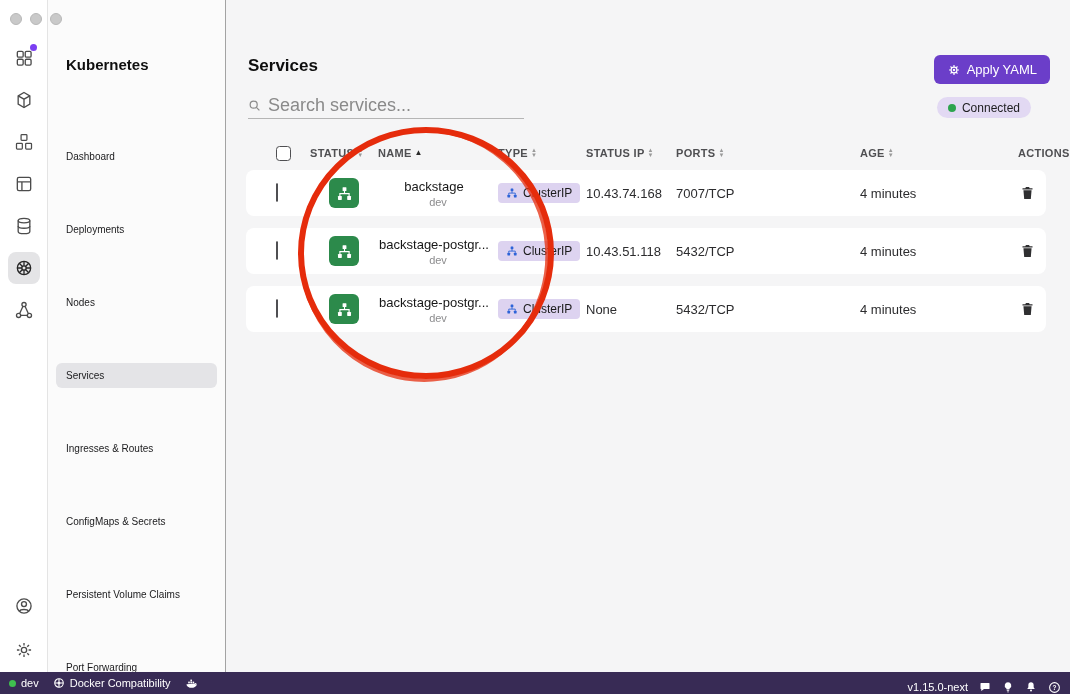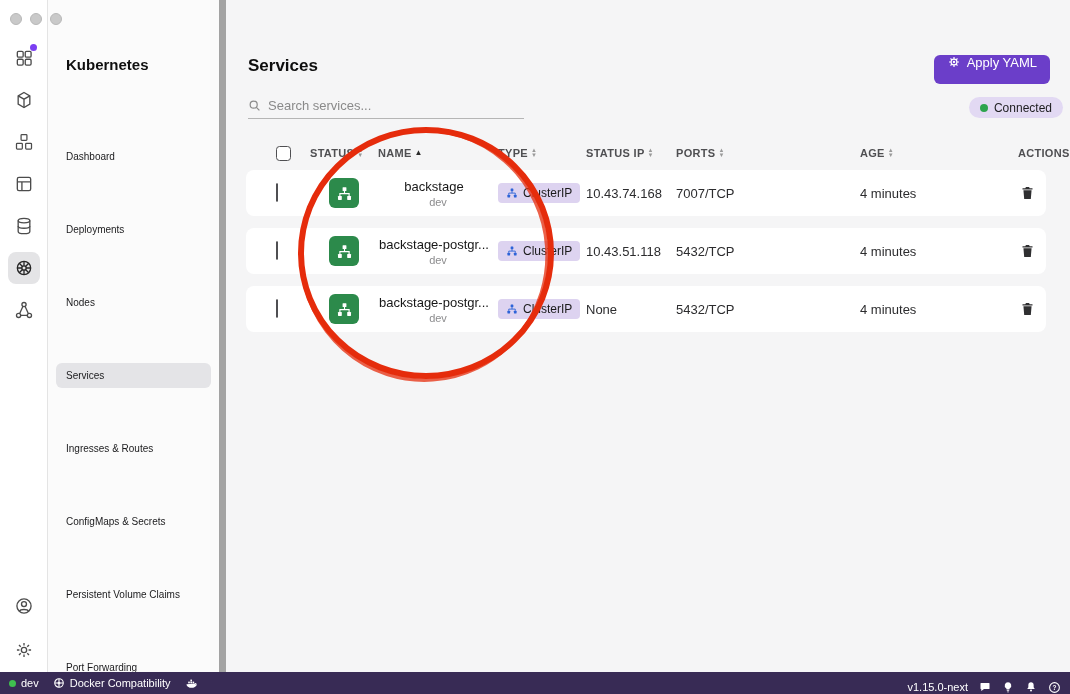--- a/index.html
+++ b/index.html
@@ -18,40 +18,40 @@
           border-right:1px solid #e4e4e4; z-index:3; }
   .rail-top { position:absolute; top:42px; left:0; width:47px; display:flex; flex-direction:column; align-items:center; gap:10px; }
   .rail-bottom { position:absolute; bottom:6px; left:0; width:47px; display:flex; flex-direction:column; align-items:center; gap:12px; }
   .rail-item { width:32px; height:32px; display:flex; align-items:center; justify-content:center;
                border-radius:8px; color:#4c4c4c; position:relative; }
   .rail-item.selected { background:#e4e4e6; color:#262626; }
   .badge-dot { position:absolute; top:2px; right:3px; width:7px; height:7px; border-radius:50%; background:#7b3ff2; }
 
   
   .sidebar { position:absolute; left:48px; top:0; bottom:22px; width:178px; background:#fbfbfb;
-             border-right:7px solid #a3a3a3; z-index:3; }
+             border-right:1px solid #a3a3a3; z-index:3; }
   .sidebar-title { margin:56px 0 0 18px; font-size:15px; font-weight:700; color:#101010; }
   .side-list { margin-top:27px; padding:0 8px; display:flex; flex-direction:column; gap:4px; }
   .side-item { font-size:10px; color:#1b1b1d; padding:7px 10px; border-radius:6px; cursor:default; white-space:nowrap;margin-top:44px; }
   .side-item.selected { background:#e4e4e7; }
 
   
   .main { position:absolute; left:226px; right:0; top:0; bottom:22px; background:#f5f5f6; z-index:1; }
   .main-title { position:absolute; left:22px; top:56px; font-size:17px; font-weight:700; color:#0e0e0e; }
   .apply-btn { position:absolute; right:20px; top:55px; height:29px; border:none; border-radius:6px;
                background:#6b3ec9; color:#fff; font-size:13px; font-family:inherit;
-               display:flex; align-items:flex-start; gap:6px; padding:0 13px; cursor:pointer; }
-  .connected-pill { position:absolute; right:7px; top:97px; height:21px; background:#e2d9f3;
+               display:flex; align-items:center; gap:6px; padding:0 13px; cursor:pointer; }
+  .connected-pill { position:absolute; right:39px; top:97px; height:21px; background:#e2d9f3;
                     border-radius:11px; display:flex; align-items:center; gap:6px; padding:0 11px;
                     font-size:12px; color:#1d1d1f; }
   .dot-green { width:8px; height:8px; border-radius:50%; background:#2da44e; }
 
   .search { position:absolute; left:22px; top:93px; width:276px; height:26px;
             border-bottom:1px solid #b5b5b5; display:flex; align-items:center; gap:7px; color:#8a8a8a; }
-  .search input { border:none; outline:none; background:transparent; flex:1; font-size:13px;
+  .search input { border:none; outline:none; background:transparent; flex:1; font-size:18px;
                   font-family:inherit; color:#404040; }
   .search input::placeholder { color:#8a8a8a; }
 
   
   .table { position:absolute; left:20px; right:24px; top:140px; }
   .thead, .row {
     display:grid;
     grid-template-columns:34px 68px 120px 88px 90px 184px 158px 1fr;
     align-items:center; padding-left:30px; padding-right:16px;
   }

